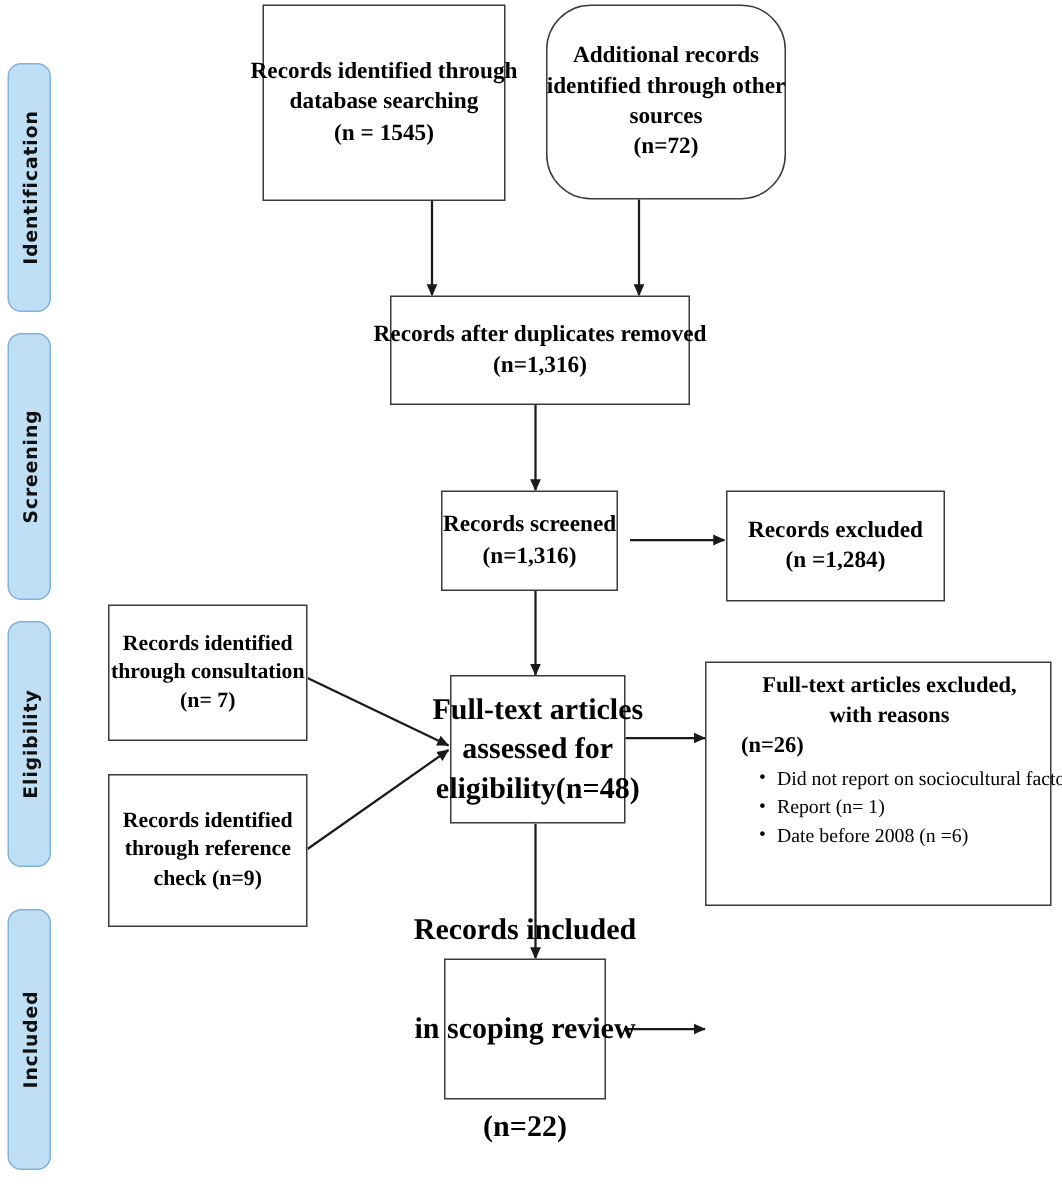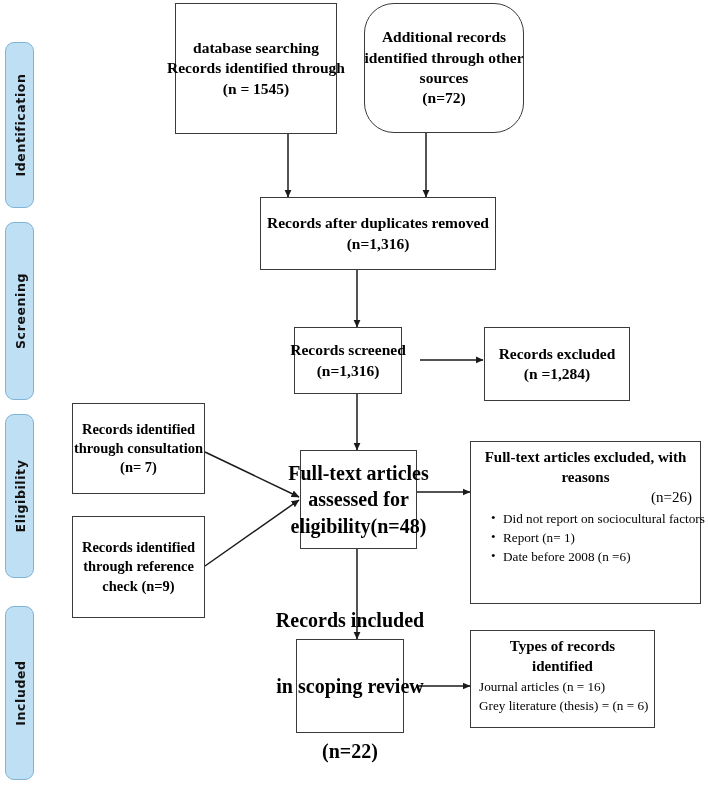--- a/index.html
+++ b/index.html
@@ -48,27 +48,27 @@
     line-height:1.32;
     padding:4px 6px;
   }
   .box .ln{display:block;white-space:nowrap;}
 
   
   .box.listbox{
     align-items:stretch;
     justify-content:flex-start;
     text-align:left;
-    padding:6px 8px 6px 8px;
+    padding:6px 8px 6px 23px;
   }
   .listbox .hdr{
     text-align:center;font-weight:bold;font-size:15px;display:block;
   }
   .listbox .sub{
-    text-align:right;font-weight:normal;font-size:15px;display:block;margin-bottom:2px;
+    text-align:left;font-weight:bold;font-size:15px;display:block;margin-bottom:2px;
   }
   .listbox ul{
     margin:1px 0 0 0;padding:0 0 0 14px;list-style:none;
   }
   .listbox li{
     font-weight:normal;font-size:13.2px;line-height:1.42;
     position:relative;padding-left:10px;white-space:nowrap;
   }
   .listbox li:before{
     content:"\2022";position:absolute;left:-2px;top:-1px;font-size:13px;
@@ -124,38 +124,38 @@
     <line x1="205" y1="566" x2="299" y2="500" marker-end="url(#ah)"></line>
 
     <line x1="416" y1="492" x2="470" y2="492" marker-end="url(#ah)"></line>
 
     <line x1="357" y1="549" x2="357" y2="639" marker-end="url(#ah)"></line>
 
     <line x1="416" y1="686" x2="470" y2="686" marker-end="url(#ah)"></line>
   </svg>
 
   <div class="box" style="left:175px;top:3px;width:162px;height:131px;">
+    <span class="ln">Records identified through</span>
     <span class="ln">database searching</span>
-    <span class="ln">Records identified through</span>
     <span class="ln">(n = 1545)</span>
   </div>
 
   <div class="box" style="left:364px;top:3px;width:160px;height:130px;border-radius:30px;">
     <span class="ln">Additional records</span>
     <span class="ln">identified through other</span>
     <span class="ln">sources</span>
     <span class="ln">(n=72)</span>
   </div>
 
-  <div class="box" style="left:260px;top:197px;width:236px;height:73px;">
+  <div class="box" style="left:260px;top:197px;width:200px;height:73px;">
     <span class="ln">Records after duplicates removed</span>
     <span class="ln">(n=1,316)</span>
   </div>
 
-  <div class="box" style="left:294px;top:327px;width:108px;height:67px;">
+  <div class="box" style="left:294px;top:327px;width:118px;height:67px;">
     <span class="ln">Records screened</span>
     <span class="ln">(n=1,316)</span>
   </div>
 
   <div class="box" style="left:484px;top:327px;width:146px;height:74px;">
     <span class="ln">Records excluded</span>
     <span class="ln">(n =1,284)</span>
   </div>
 
   <div class="box" style="left:72px;top:403px;width:133px;height:91px;font-size:14.5px;">
@@ -185,19 +185,14 @@
       <li>Date before 2008 (n =6)</li>
     </ul>
   </div>
 
   <div class="box" style="left:296px;top:639px;width:108px;height:94px;font-size:20px;gap:39px;">
     <span class="ln">Records included</span>
     <span class="ln">in scoping review</span>
     <span class="ln">(n=22)</span>
   </div>
 
-  <div class="box listbox" style="left:470px;top:630px;width:185px;height:98px;">
-    <span class="hdr">Types of records identified</span>
-    <span class="plain">Journal articles (n = 16)</span>
-    <span class="plain">Grey literature (thesis) = (n = 6)</span>
-  </div>
 
 </div>
 
 </body></html>

